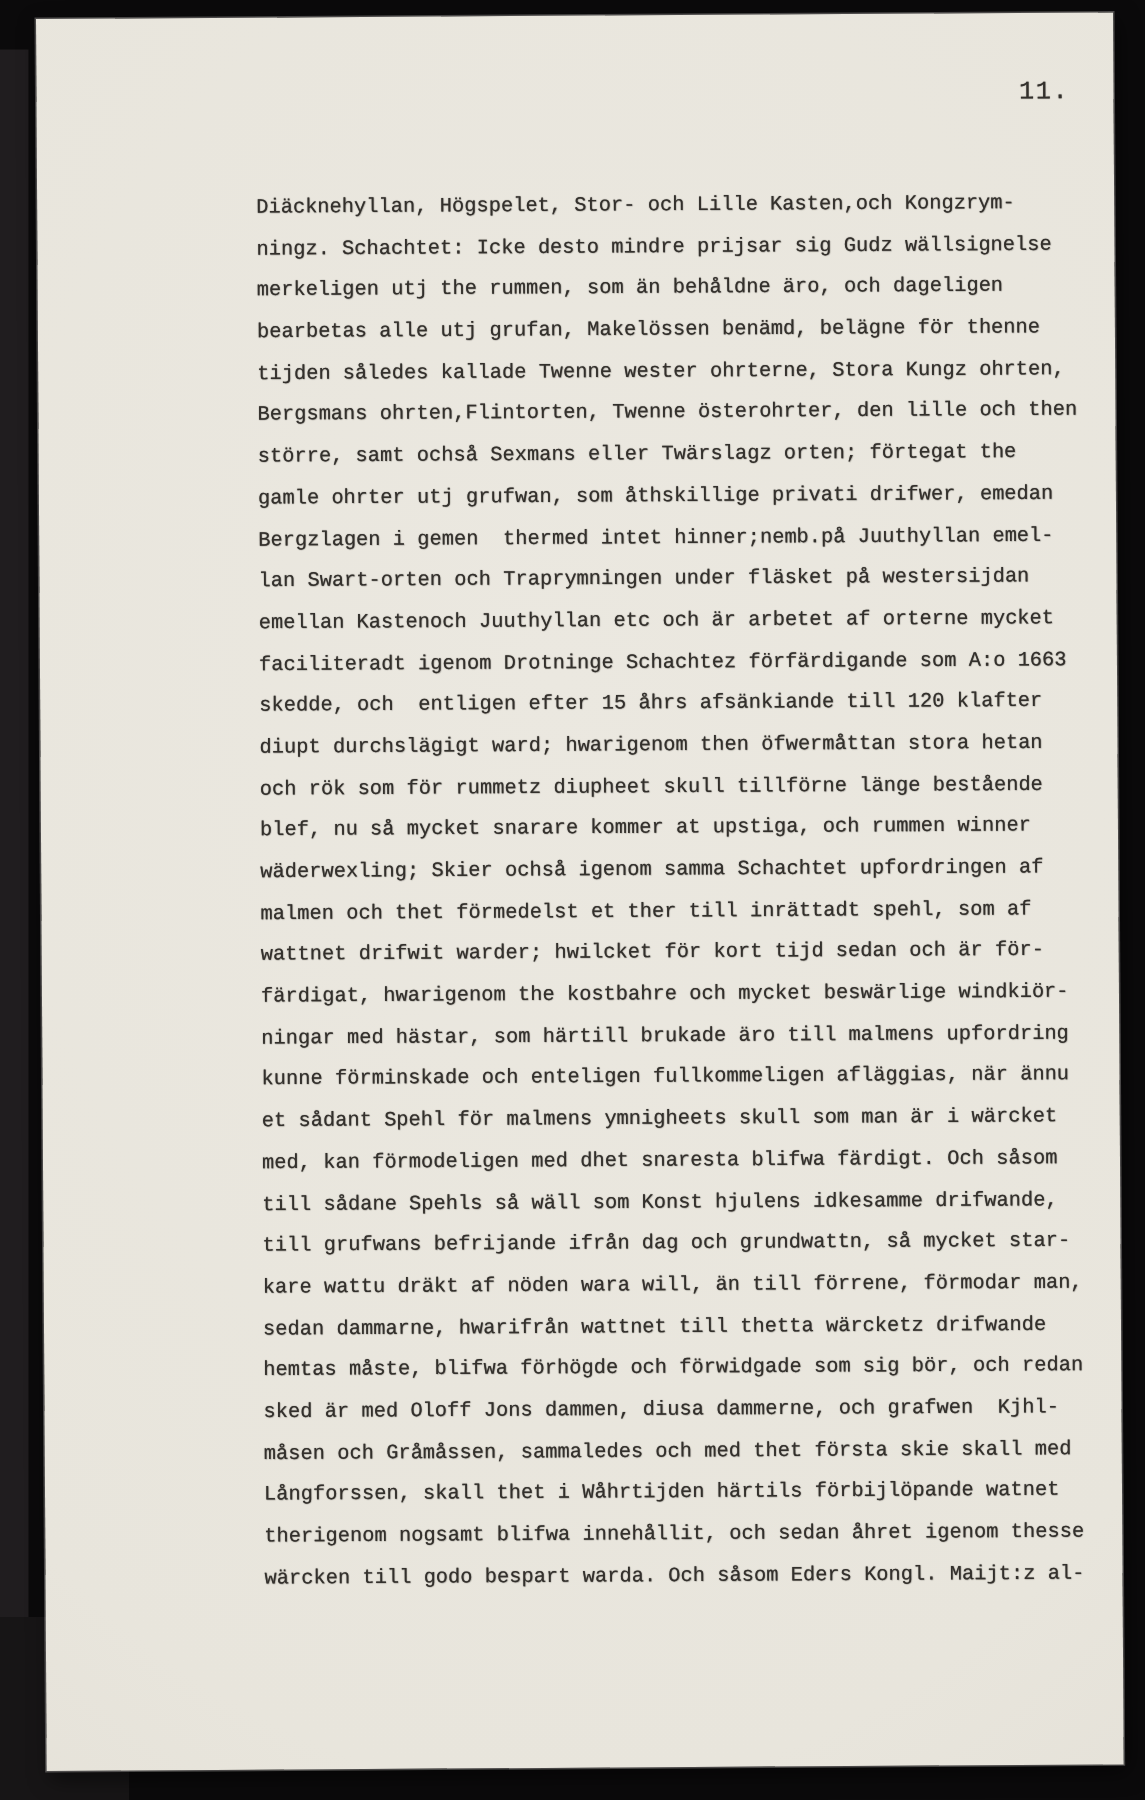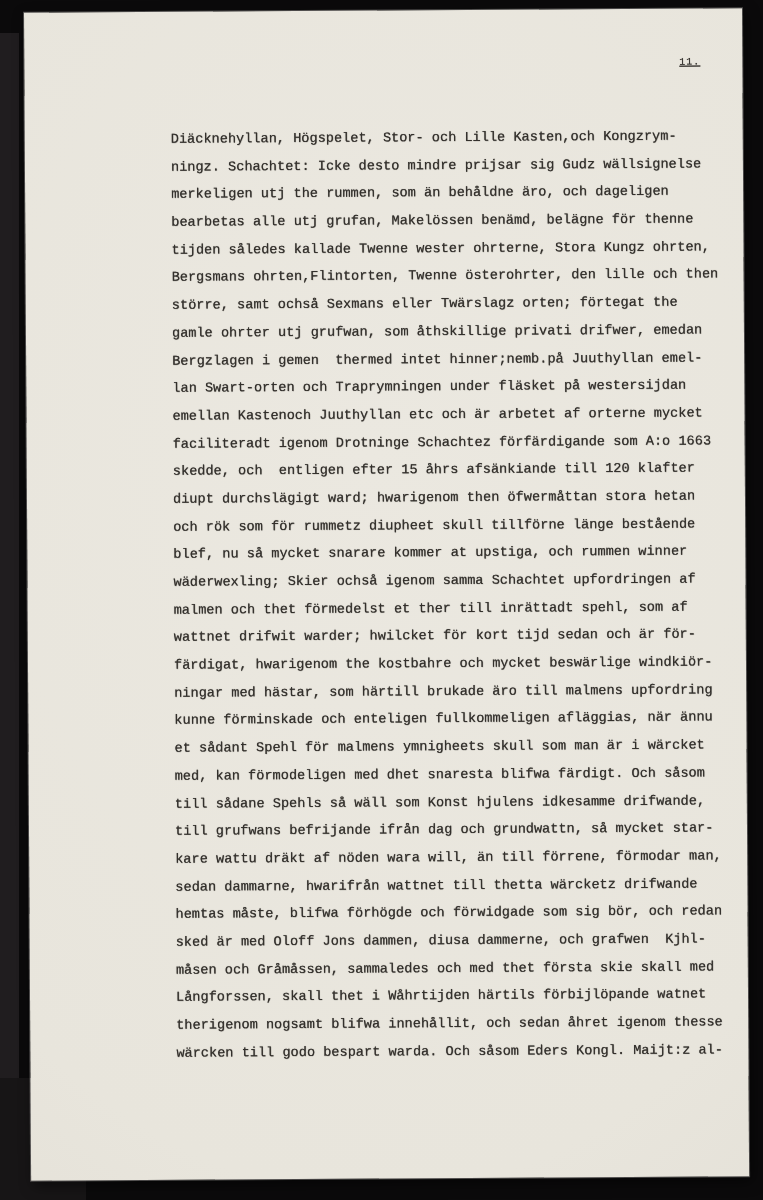--- a/index.html
+++ b/index.html
@@ -49,27 +49,26 @@
         #e1ddd4 85%,
         #d8d4cb 100%);
     box-shadow:
       0 0 0 1px rgba(248, 246, 240, 0.28),
       3px 5px 14px rgba(0, 0, 0, 0.55);
   }
   .page-number {
     position: absolute;
     left: 655px;
     top: 46px;
-    font-size: 10px;
+    font-size: 17px;
     line-height: 16px;
     letter-spacing: 1px;
     color: var(--ink, #33302c);
     text-shadow: 0 0 0.7px rgba(51, 48, 44, 0.75);
     white-space: pre;
-    text-decoration: underline;
   }
   .text-block {
     position: absolute;
     left: 146px;
     top: 114px;
     width: 560px;
     font-size: 13.6px;
     line-height: 27.7px;
     color: var(--ink, #33302c);
     text-shadow: 0 0 0.7px rgba(51, 48, 44, 0.7), 0.4px 0.4px 0.6px rgba(51, 48, 44, 0.25);

